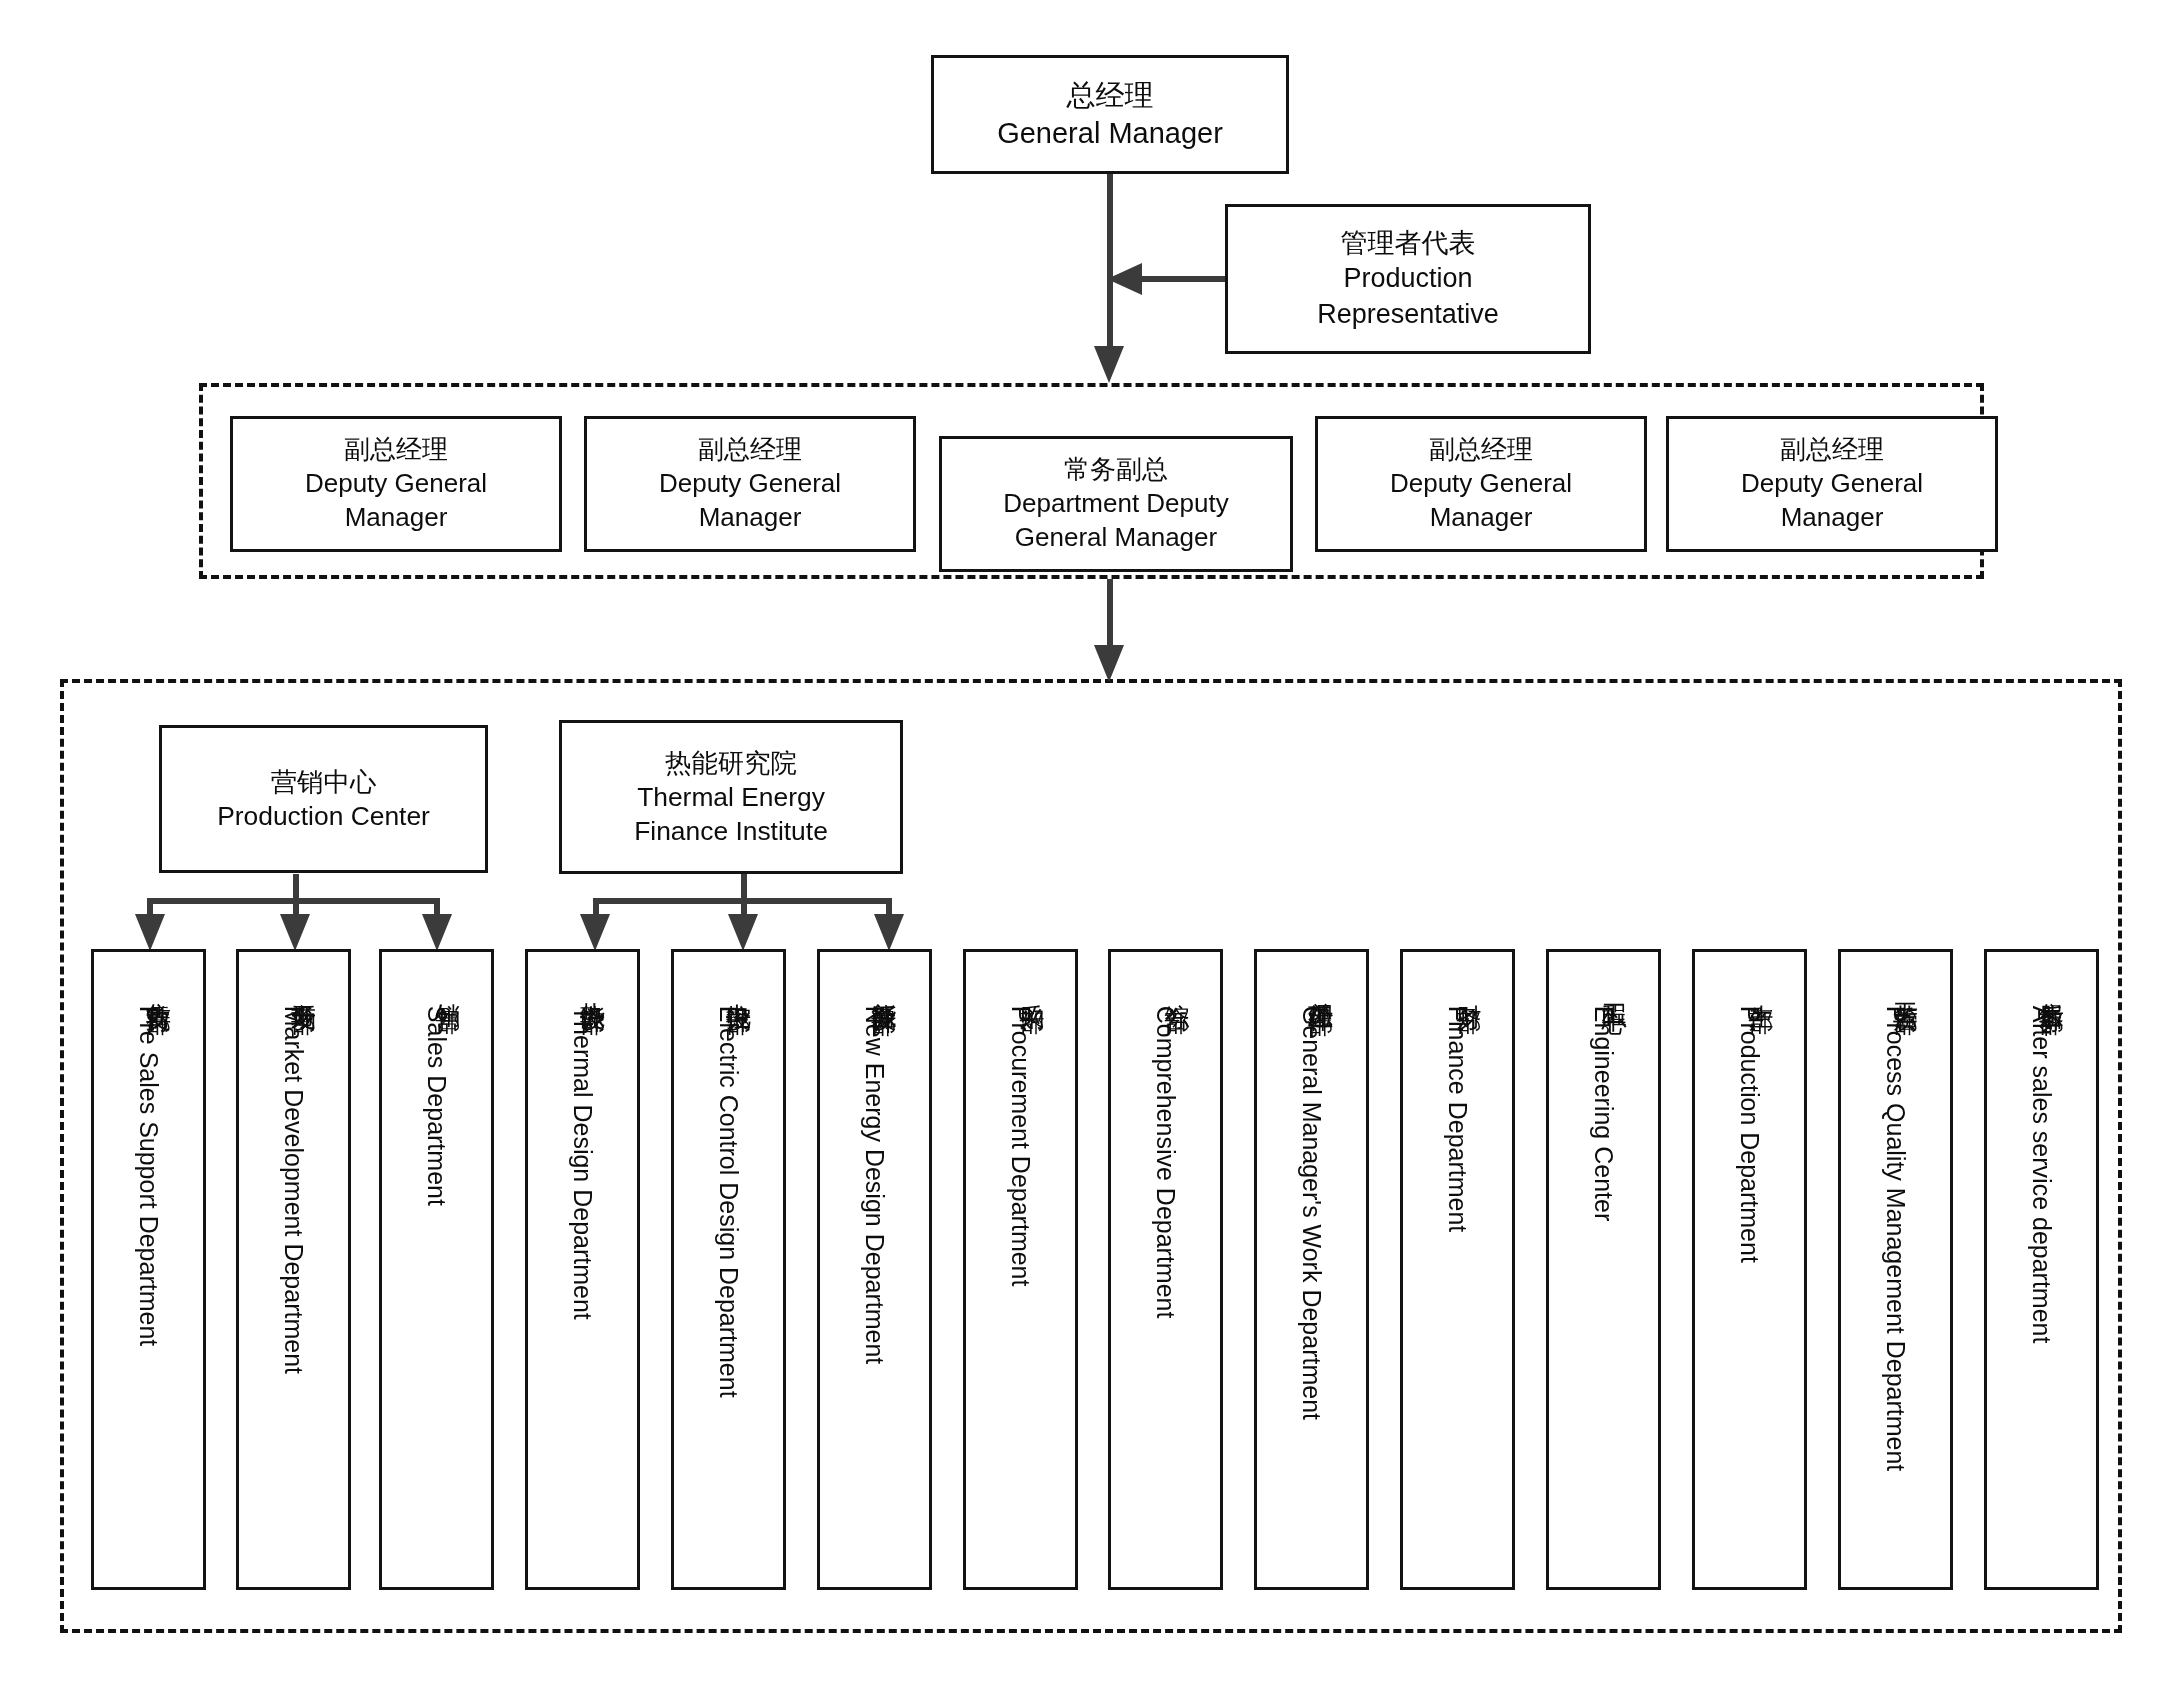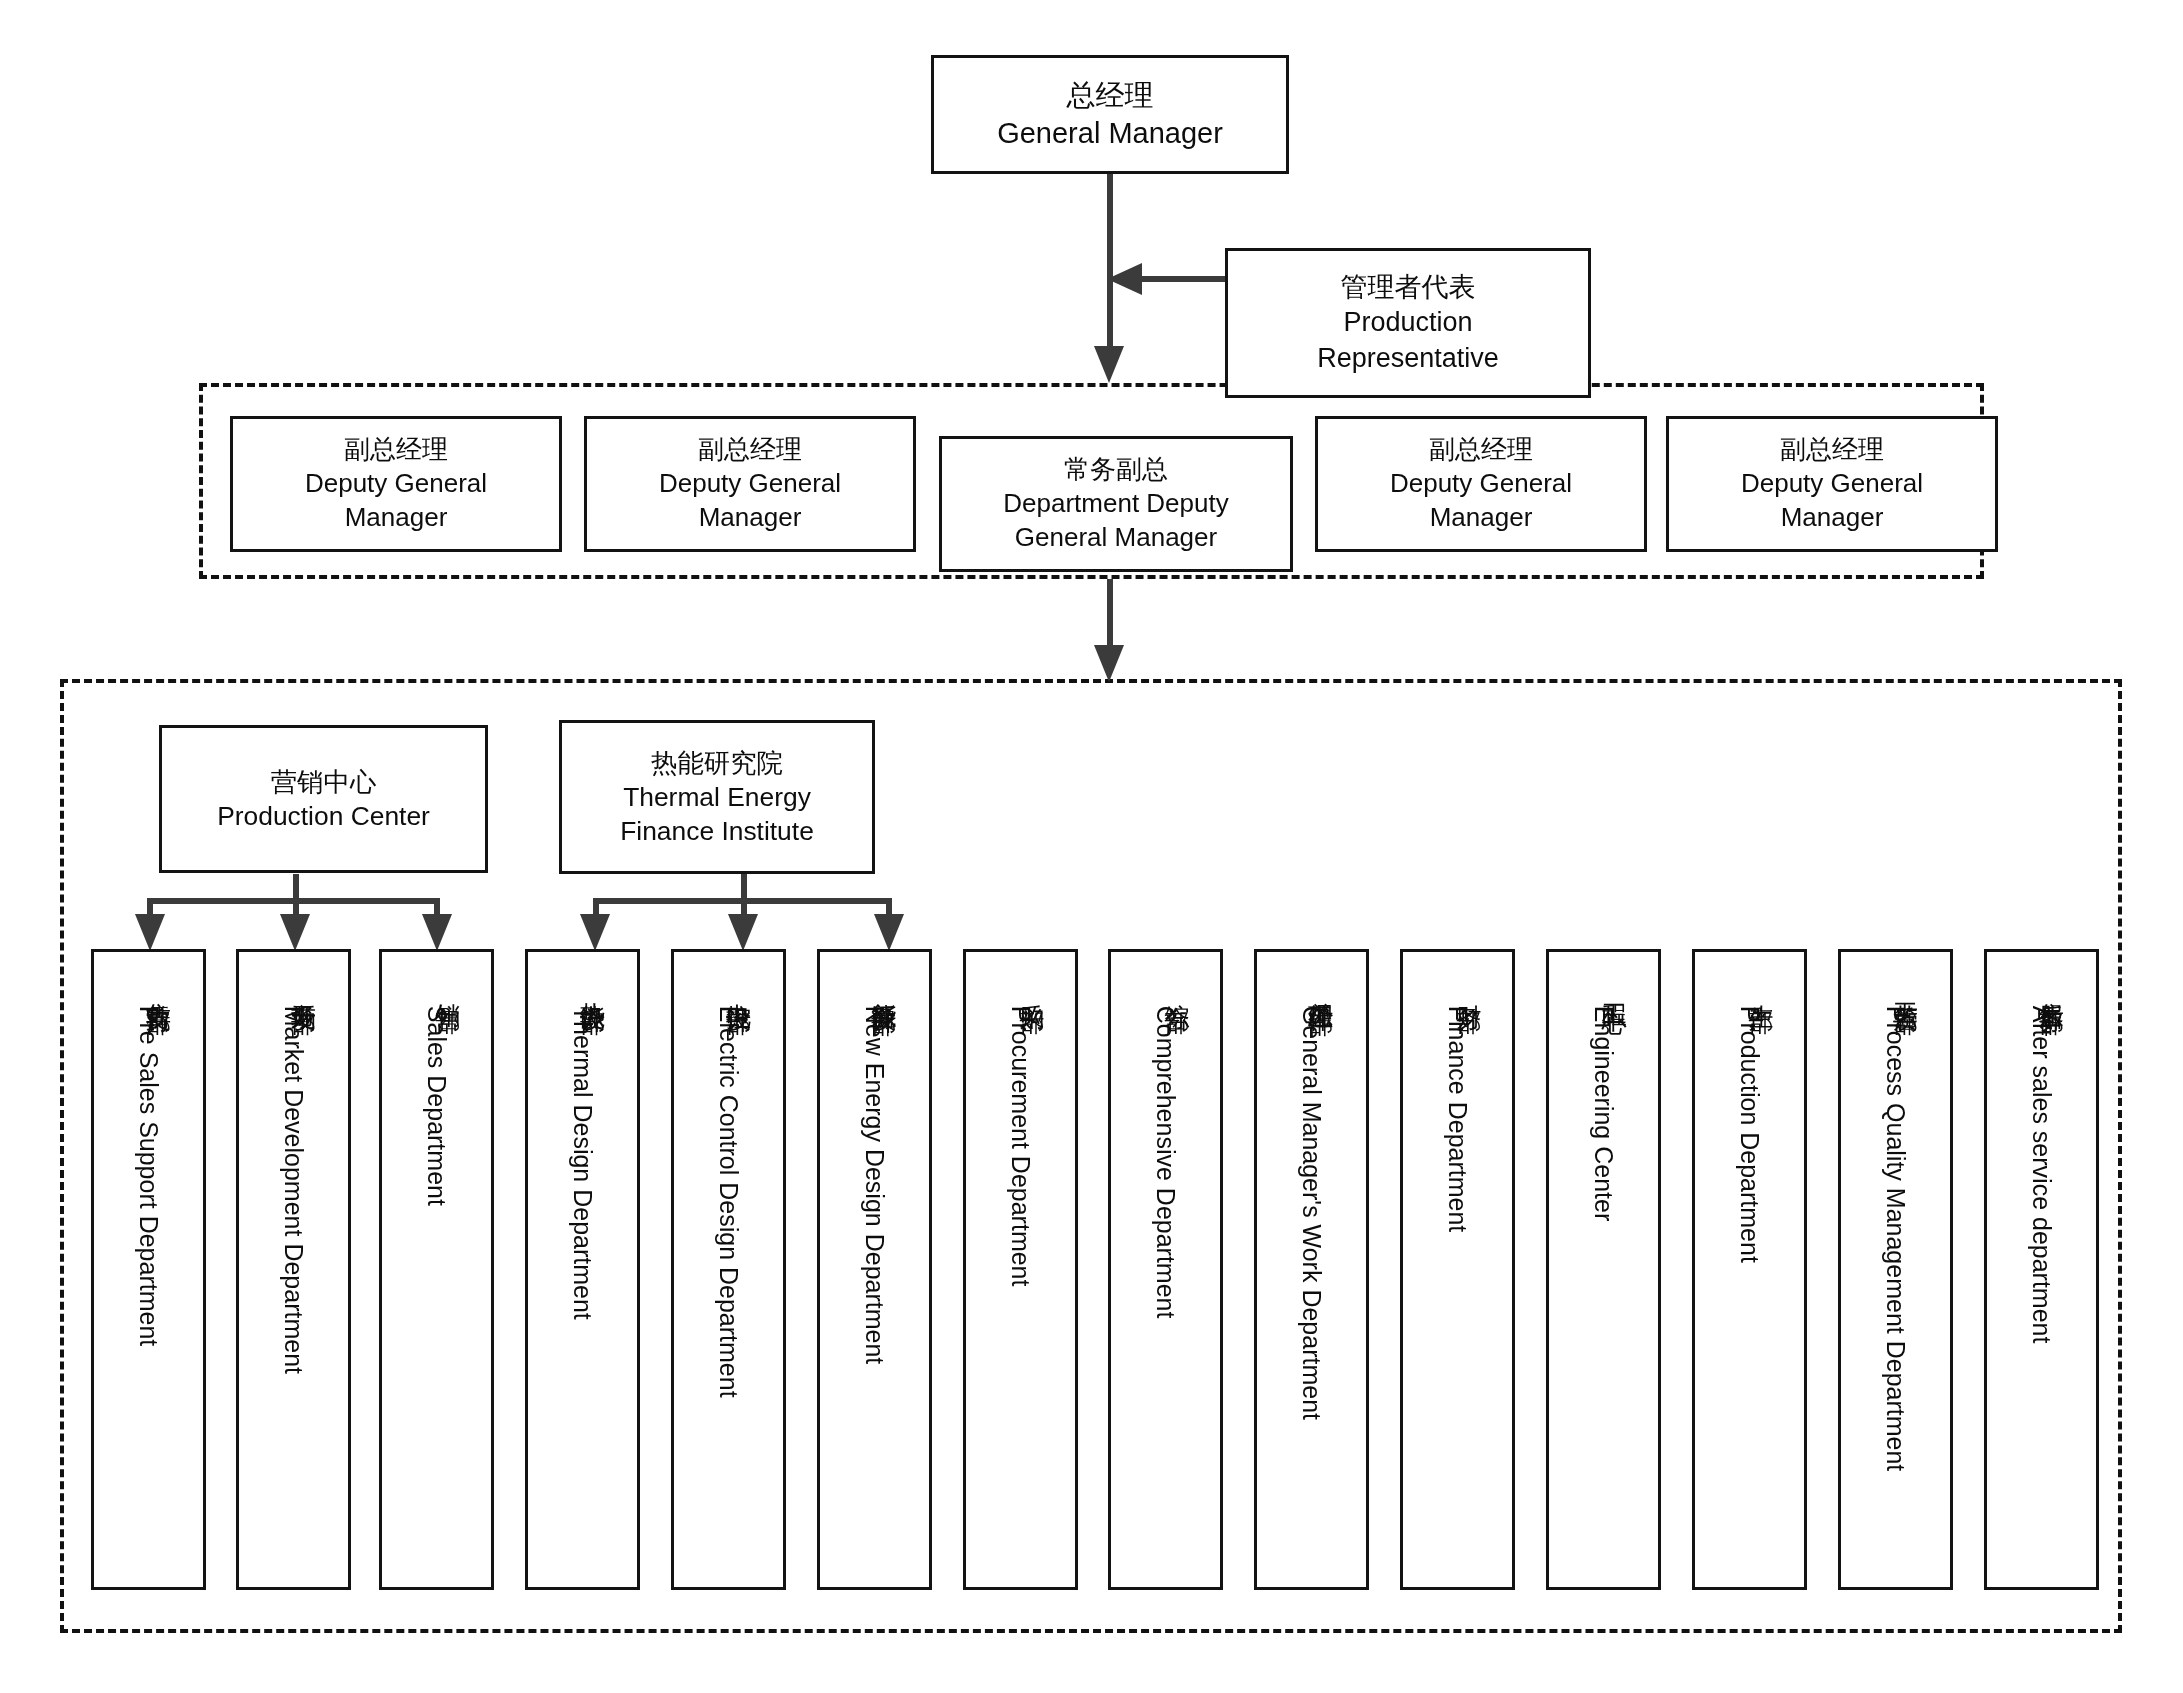--- a/index.html
+++ b/index.html
@@ -55,21 +55,21 @@
     position:absolute;
     width:0;height:0;
     border-top:16px solid transparent;
     border-bottom:16px solid transparent;
     border-right:35px solid #3b3b3b;
     z-index:5;
   }
 
   
   .t-gm{font-size:29px;}
-  .t-mr{font-size:27px;margin-top:44px;}
+  .t-mr{font-size:27px;}
   .t-dep{font-size:26px;justify-content:center;}
   .t-unit{font-size:26.4px;}
 
   
   .vbox{
     position:absolute;
     box-sizing:border-box;
     border:3.2px solid #131313;
     background:#ffffff;
     z-index:6;
@@ -170,21 +170,21 @@
 
   <div class="dashgroup" style="left:60px;top:679px;width:2062px;height:954px;"></div>
 
   <div class="box t-unit" style="left:131px;top:725px;width:329px;height:148px;margin-left:28px;">
     <span class="lines">
       <span class="cn">营销中心</span>
       <span class="en">Production Center</span>
     </span>
   </div>
 
-  <div class="box t-unit" style="left:559px;top:720px;width:316px;height:154px;align-items:center;">
+  <div class="box t-unit" style="left:559px;top:720px;width:344px;height:154px;align-items:center;">
     <span class="lines">
       <span class="cn">热能研究院</span>
       <span class="en">Thermal Energy</span>
       <span class="en">Finance Institute</span>
     </span>
   </div>
 
   <div class="vline" style="left:293px;top:874px;height:26.4px;"></div>
   <div class="hline" style="left:147px;top:898px;width:293px;"></div>
   <div class="vline" style="left:147px;top:898px;height:17.6px;"></div>

